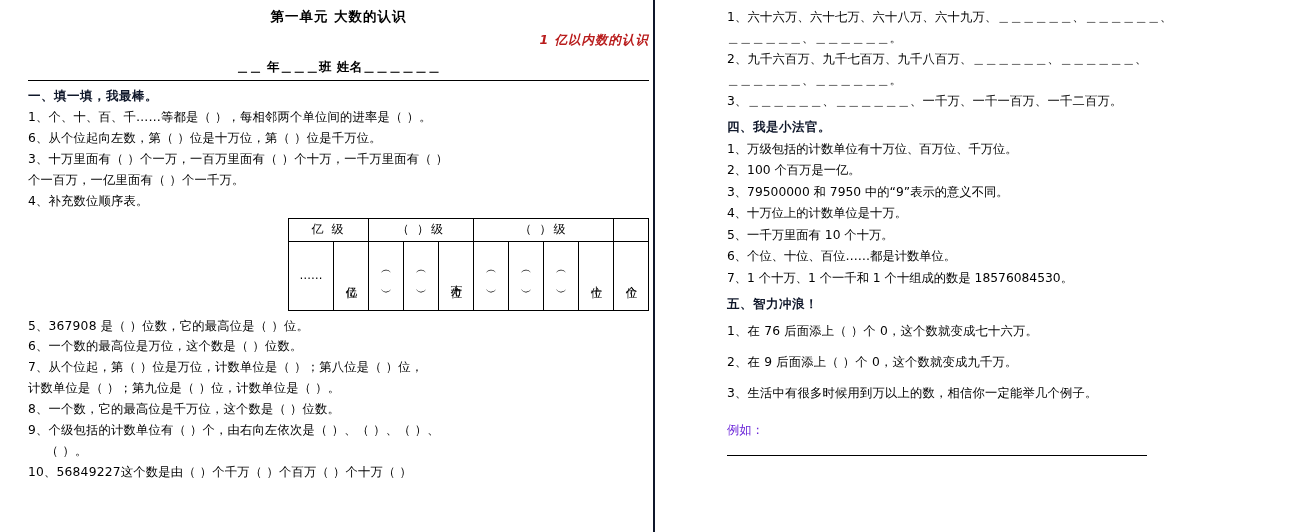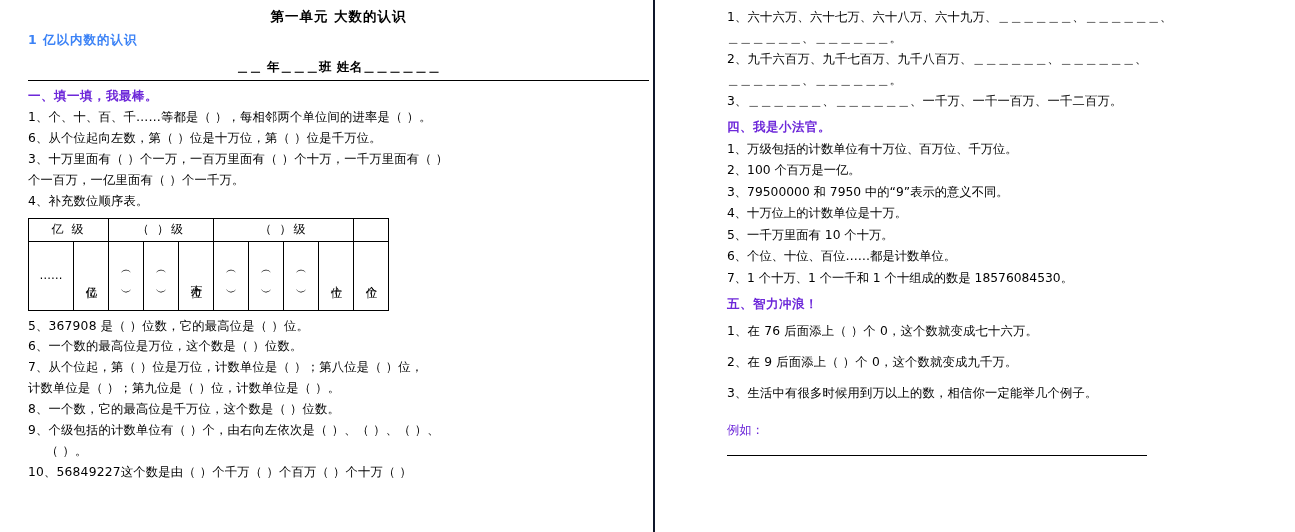--- a/index.html
+++ b/index.html
@@ -46,44 +46,45 @@
   }
   .doc-title {
     text-align: center;
     font-size: 13.5px;
     font-weight: bold;
     letter-spacing: 1px;
     margin: 2px 0 6px 0;
     color: #000;
   }
   .doc-subtitle {
-    text-align: left;
+    text-align: right;
     font-size: 12.5px;
     font-weight: bold;
     letter-spacing: 1px;
     margin: 0 0 10px 0;
-    color: #3b82f6;
+    color: #b91c1c;
+    font-style: italic;
   }
   .name-line {
     text-align: center;
     font-size: 12.5px;
     font-weight: bold;
     margin: 0 0 4px 0;
     color: #000000;
     letter-spacing: 0.5px;
   }
   .hr-thick {
     border: none;
     border-top: 1.6px solid #000;
     margin: 3px 0 6px 0;
   }
   .sec-head {
     font-size: 12.5px;
     font-weight: bold;
-    color: #6d28d9;
+    color: #0f172a;
     margin: 7px 0 3px 0;
     letter-spacing: 0.5px;
   }
   .q {
     font-size: 12.3px;
     color: #000;
     line-height: 1.62;
     margin: 0 0 1px 0;
     letter-spacing: 0.2px;
   }
@@ -111,21 +112,21 @@
     flex: 1 1 auto;
   }
   .tf-paren {
     flex: 0 0 auto;
     white-space: nowrap;
     padding-left: 6px;
   }
   
   .table-wrap {
     display: flex;
-    justify-content: flex-start;
+    justify-content: flex-end;
     margin: 6px 0 6px 0;
   }
   table.order-table {
     border-collapse: collapse;
     border: 1.5px solid #000;
     font-size: 11.5px;
     color: #000;
   }
   table.order-table td, table.order-table th {
     border: 1px solid #000;

